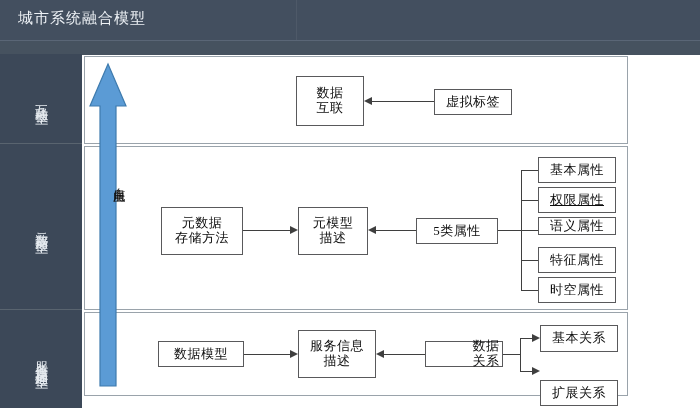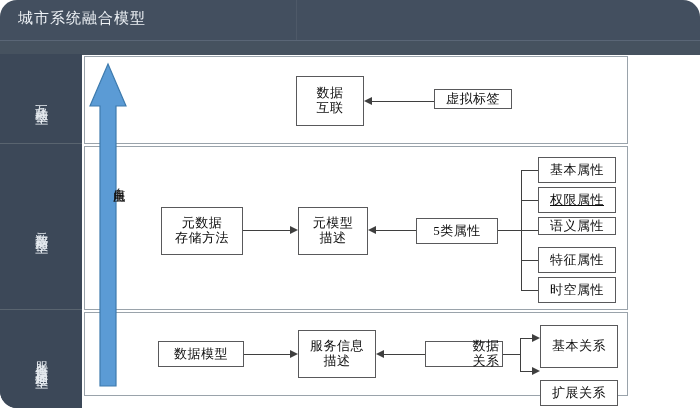--- a/index.html
+++ b/index.html
@@ -9,21 +9,20 @@
   }
   body {
     font-family: "Liberation Serif", "DejaVu Serif", serif;
   }
   #canvas {
     position: relative;
     width: 700px;
     height: 408px;
     background: #ffffff;
     overflow: hidden;
-    border-radius: 17px;
   }
 
   
   .header-bar {
     position: absolute;
     left: 0; top: 0;
     width: 700px; height: 40px;
     background: #434F5F;
   }
   .header-bar::after {
@@ -178,21 +177,21 @@
     <polygon points="20,2 38,44 28,44 28,324 12,324 12,44 2,44" fill="#5B9BD5" stroke="#3E7BAE" stroke-width="1.2"></polygon>
   </svg>
   <div class="vtext" style="left:112px; top:178px;">自底向上</div>
 
   <div class="node thick" style="left:296px; top:76px; width:68px; height:50px;">
     <div>
       <span>数据</span>
       <span>互联</span>
     </div>
   </div>
-  <div class="node" style="left:434px; top:89px; width:78px; height:20px;">
+  <div class="node" style="left:434px; top:89px; width:78px; height:26px;">
     <div>虚拟标签</div>
   </div>
 
   <div class="conn h" style="left:372px; top:101px; width:62px;"></div>
   <div class="arrowhead left" style="left:364px; top:96.5px;"></div>
 
   <div class="node thick" style="left:161px; top:207px; width:82px; height:48px;">
     <div>
       <span>元数据</span>
       <span>存储方法</span>
@@ -258,20 +257,20 @@
   <div class="conn h" style="left:384px; top:354px; width:41px;"></div>
   <div class="arrowhead left" style="left:376px; top:349.5px;"></div>
 
   <div class="conn h" style="left:503px; top:354px; width:18px;"></div>
   <div class="conn v" style="left:520px; top:338px; height:34px;"></div>
   <div class="conn h" style="left:520px; top:338px; width:13px;"></div>
   <div class="arrowhead right" style="left:532px; top:333.5px;"></div>
   <div class="conn h" style="left:520px; top:371px; width:13px;"></div>
   <div class="arrowhead right" style="left:532px; top:366.5px;"></div>
 
-  <div class="node" style="left:540px; top:325px; width:78px; height:43px;">
+  <div class="node" style="left:540px; top:325px; width:78px; height:27px;">
     <div>基本关系</div>
   </div>
   <div class="node" style="left:540px; top:358px; width:78px; height:26px;margin-top:22px;">
     <div>扩展关系</div>
   </div>
 
 </div>
 
 </body></html>

